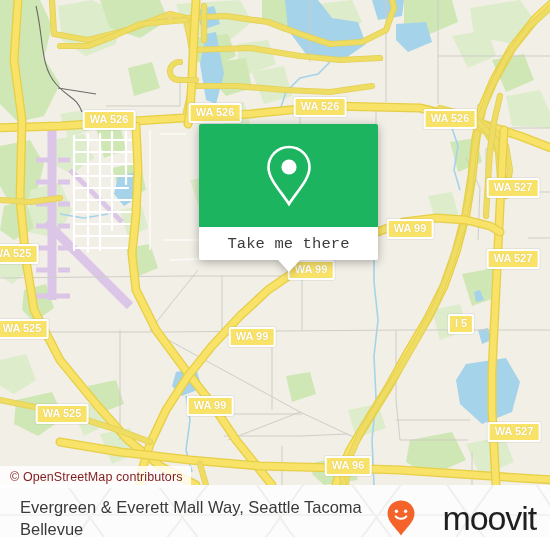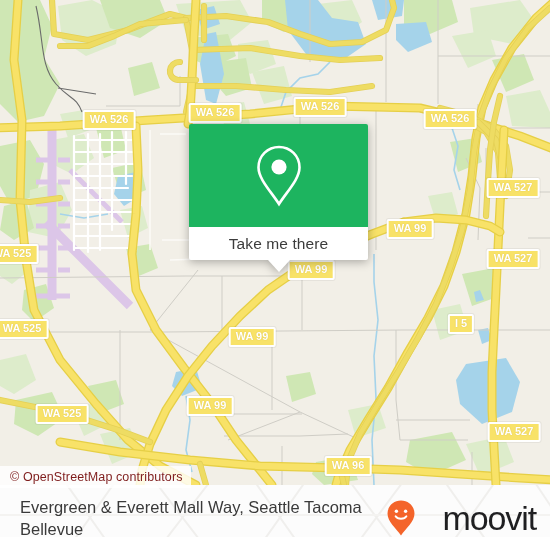--- a/index.html
+++ b/index.html
@@ -42,25 +42,26 @@
     font-size: 12.5px;
     color: #7f1d1d;
     letter-spacing: .1px;
     white-space: nowrap;
     z-index: 40;
   }
 
   
   #popup {
     position: absolute;
-    left: 189px;
+    left: 199px;
     top: 124px;
     width: 179px;
     z-index: 30;
     filter: drop-shadow(0 2px 5px rgba(0,0,0,0.30));
+    font-family: Liberation Mono, monospace;
   }
   #popup-head {
     height: 103px;
     background: #1db45f;
     border-radius: 2px 2px 0 0;
     display: flex;
     align-items: center;
     justify-content: center;
   }
   #popup-foot {

